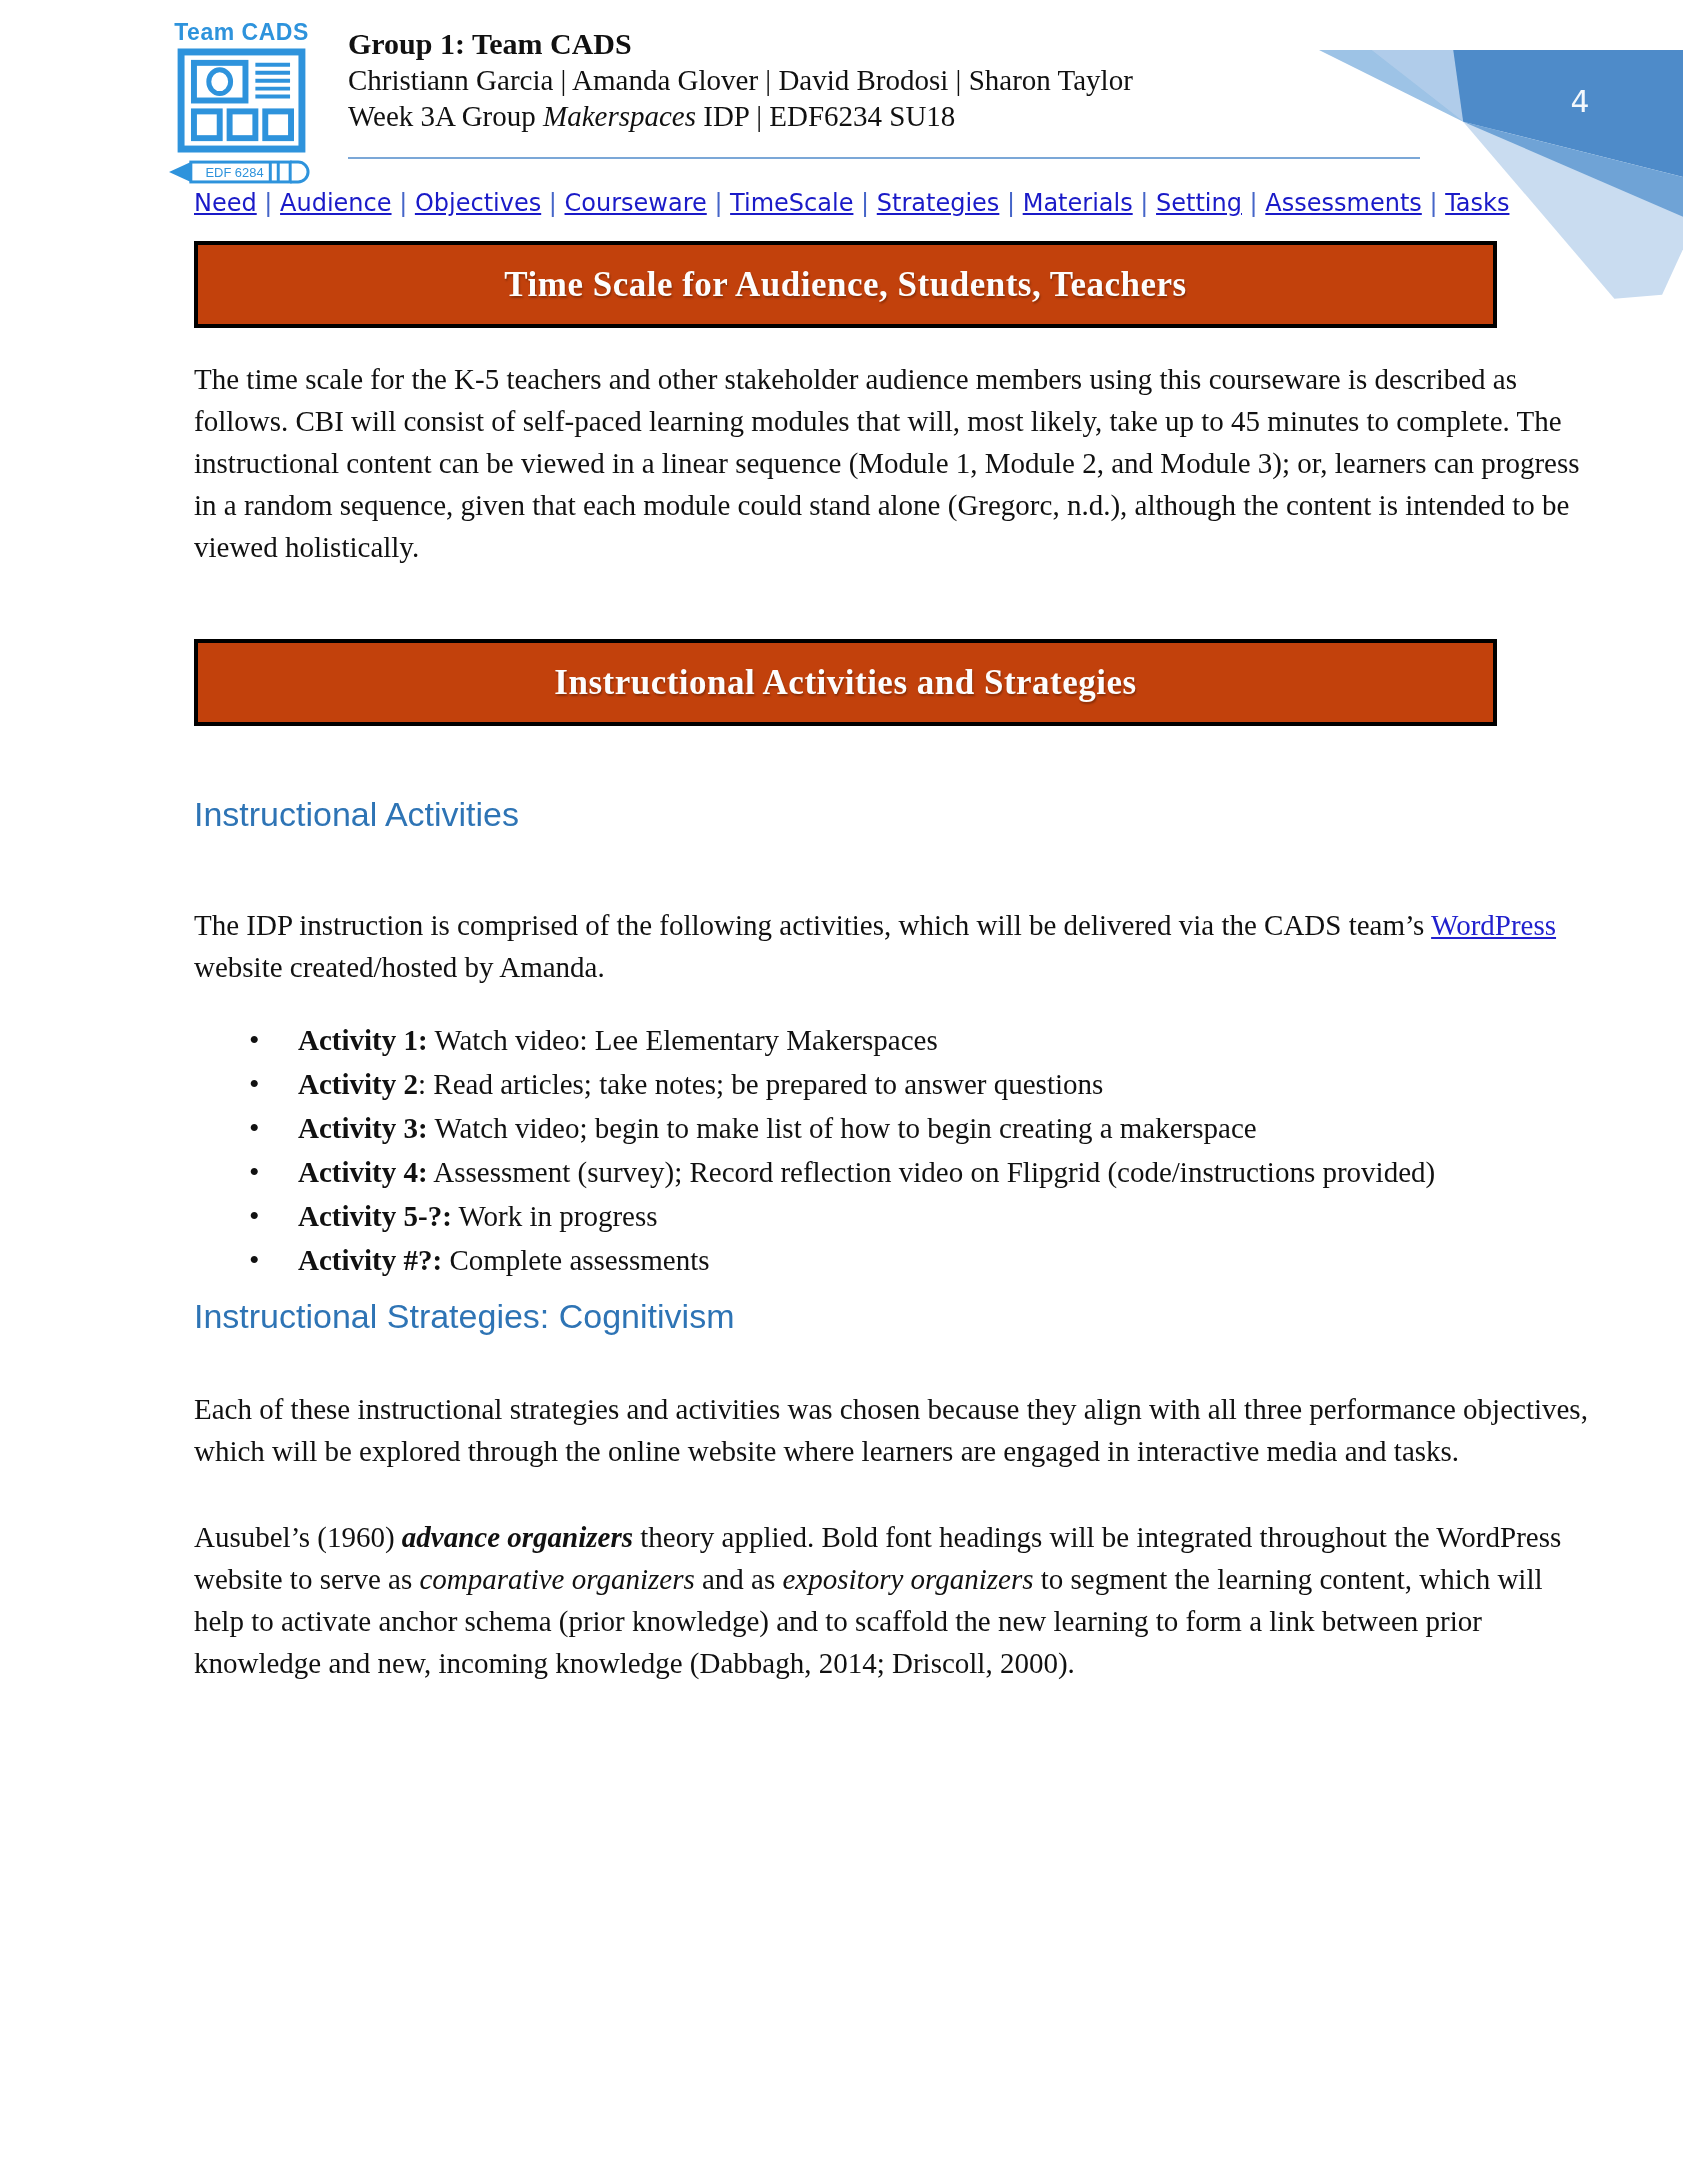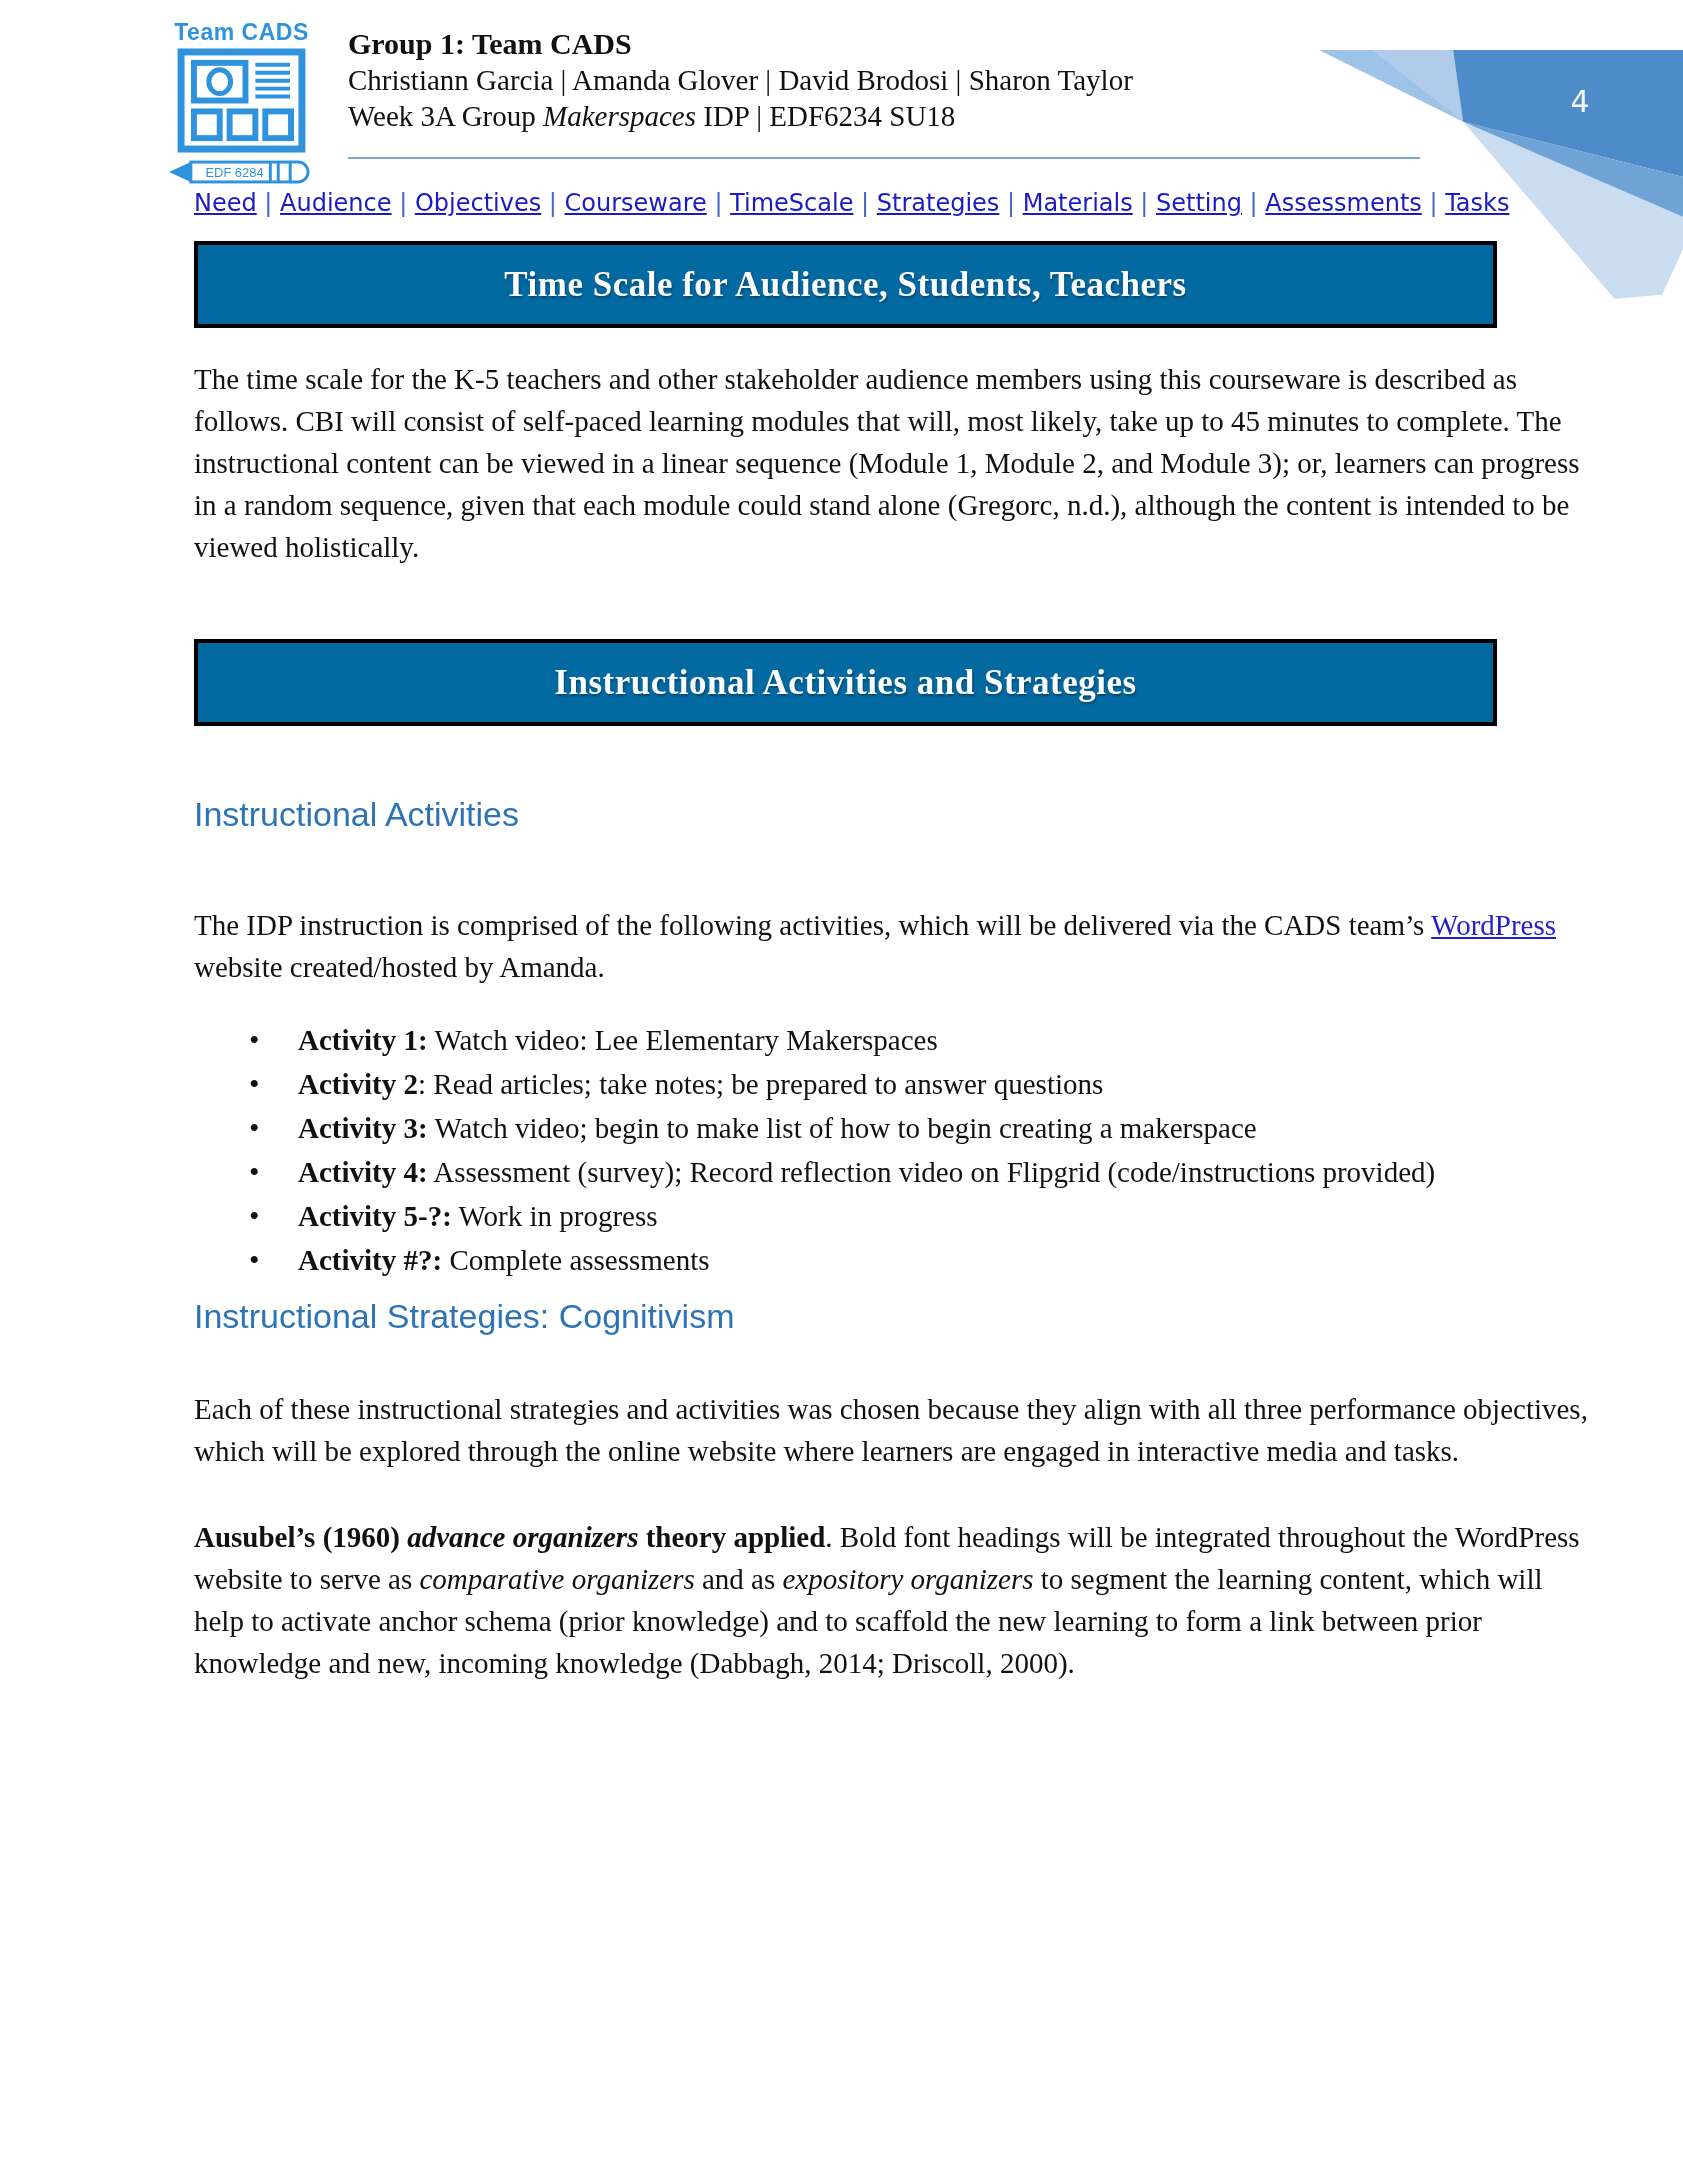--- a/index.html
+++ b/index.html
@@ -17,39 +17,39 @@
   .logo { position:absolute; left:162px; top:19px; width:159px; text-align:center; }
   .logo-title {
     font-family:"Liberation Sans", sans-serif;
     font-size:23px; font-weight:bold; color:#2E93DC; letter-spacing:0.5px;
     margin-bottom:2px;
   }
   .header-text { position:absolute; left:348px; top:26px; width:995px; }
   .header-line1 { font-size:30px; font-weight:bold; line-height:36px; }
   .header-line2, .header-line3 { font-size:29px; line-height:36px; }
   .seg-italic { font-style:italic; }
-  .seg-bold { font-weight:bold; }
+  .seg-bold { font-weight:normal; }
   .seg-bolditalic { font-weight:bold; font-style:italic; }
   .header-rule { position:absolute; left:348px; top:157px; width:1072px; height:2px; background:#7BA7D7; }
   .page-number {
     font-family:"DejaVu Sans", sans-serif;
     font-size:30px; fill:#F4F8FC;
   }
   
   .content { position:relative; padding:189px 92px 0 194px; }
   .nav-row {
     font-family:"DejaVu Sans", sans-serif;
     font-size:24px; line-height:28px; white-space:nowrap;
   }
   .nav-link { color:#1A1AC8; text-decoration:underline; cursor:pointer; }
   .nav-sep { color:#4565C8; }
   .banner {
     margin-top:24px;
     border:4px solid #000000;
-    background:#0369a1;
+    background:#c2410c;
     height:87px;
     display:flex; align-items:center; justify-content:center;
     width:1303px;
   }
   .banner + .para { margin-top:30px; }
   .banner-text {
     color:#FDFDFD; font-size:35px; font-weight:bold;
     text-shadow:1px 2px 2px rgba(0,0,0,0.3);
     letter-spacing:0.5px;
   }

